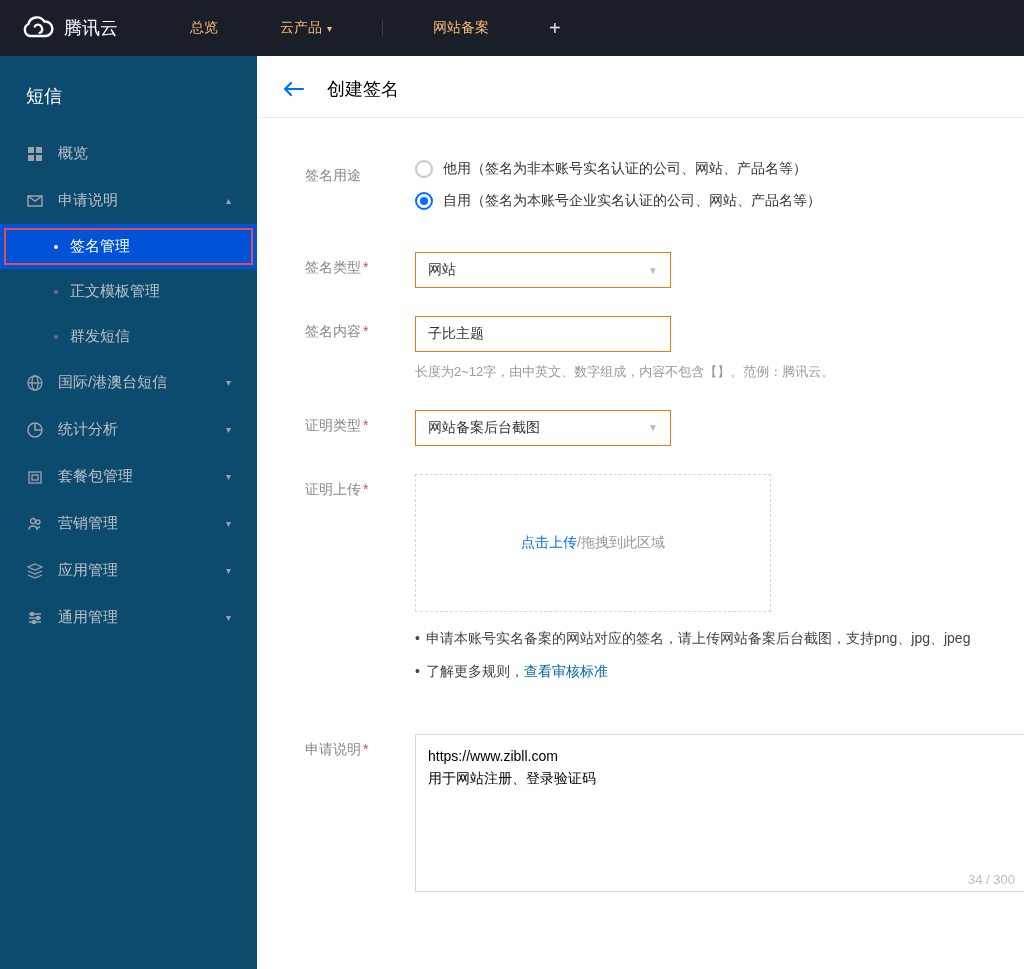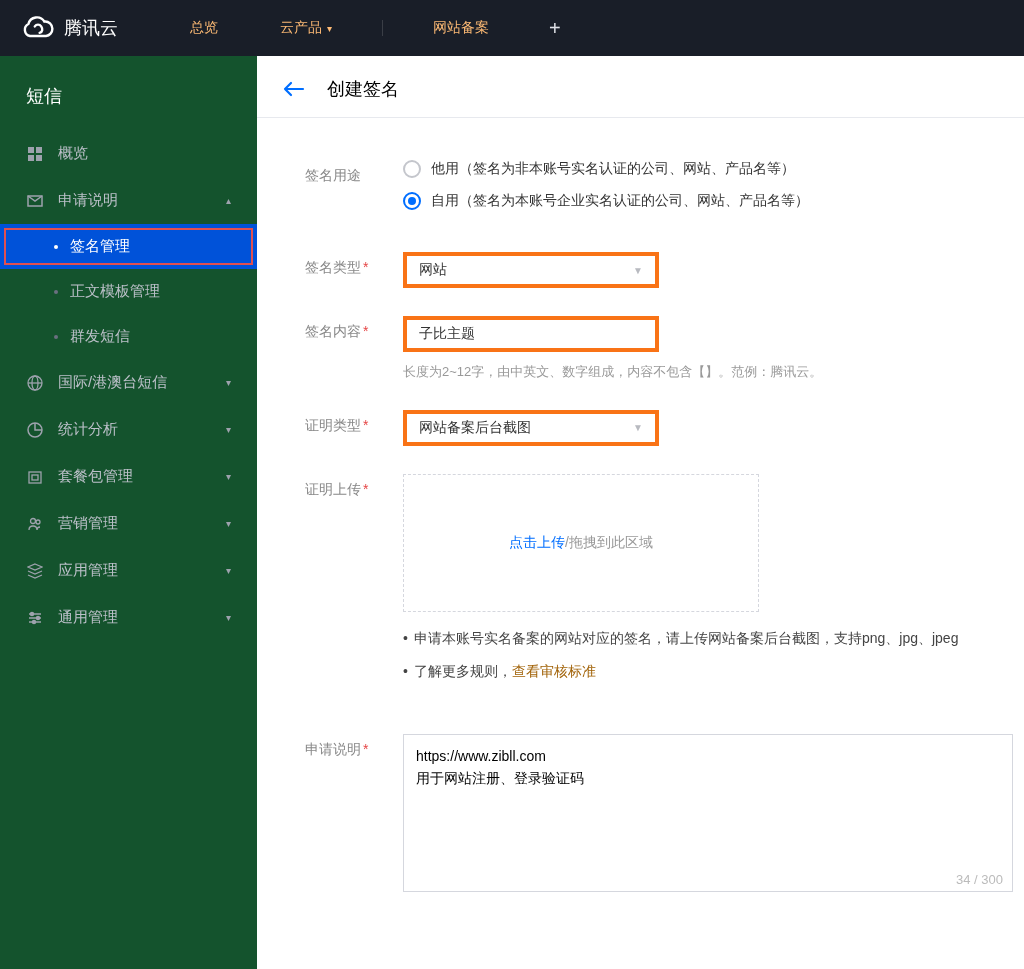--- a/index.html
+++ b/index.html
@@ -27,21 +27,21 @@
     .logo-text { color: #fff; font-size: 18px; font-weight: 500; }
     .topnav-item { color: #fdba74; font-size: 14px; padding: 0 18px; cursor: pointer; display: flex; align-items: center; gap: 5px; }
     .topnav-divider { width: 1px; height: 16px; background: #3a3e46; margin: 0 6px; }
     .plus-btn { color: #e0e2e8; font-size: 20px; padding: 0 16px; cursor: pointer; font-weight: 300; }
     .chev { font-size: 10px; }
     
     .layout { display: flex; height: calc(100% - 56px); }
     
     .sidebar {
       width: 257px;
-      background: #14532d;
+      background: #0c4a6e;
       color: #c4c7cf;
       display: flex;
       flex-direction: column;
       overflow-y: auto;
     }
     .side-title { color: #fff; font-size: 18px; font-weight: 500; padding: 28px 26px 22px; }
     .side-item {
       display: flex; align-items: center;
       padding: 14px 26px;
       cursor: pointer;
@@ -61,47 +61,47 @@
     .main { flex: 1; display: flex; flex-direction: column; background: #fff; overflow-y: auto; justify-content: center; }
     .mainhead {
       height: 58px; display: flex; align-items: center; gap: 22px;
       padding: 0 24px;
       border-bottom: 1px solid #e7e9ee;
       background: #fff;
     }
     .back-arrow { color: #006eff; cursor: pointer; display: inline-flex; }
     .page-title { font-size: 18px; font-weight: 500; color: #000; }
     .form-wrap { padding: 42px 48px; }
-    .form-row { display: flex; align-items: flex-start; margin-bottom: 28px; }
+    .form-row { display: flex; align-items: flex-start; margin-bottom: 28px; gap: 12px; }
     .form-label { width: 98px; color: #888; font-size: 14px; flex-shrink: 0; padding-top: 7px; }
     .req::after { content: "*"; color: #e54545; margin-left: 2px; }
     .form-control { flex: 1; min-width: 0; }
     .radio-line { display: flex; align-items: center; gap: 10px; margin-bottom: 14px; cursor: pointer; }
     .radio { width: 18px; height: 18px; border-radius: 50%; border: 2px solid #c4c6cc; display: inline-flex; align-items: center; justify-content: center; flex-shrink: 0; }
     .radio.on { border-color: #006eff; }
     .radio.on::after { content: ""; width: 8px; height: 8px; background: #006eff; border-radius: 50%; }
     .radio-text { color: #333; }
     .select-box, .text-input {
-      border: 4px solid #f97316; height: 36px; padding: 0 12px;
+      border: 1px solid #f97316; height: 36px; padding: 0 12px;
       display: flex; align-items: center; background: #fff; width: 256px;
       justify-content: space-between; cursor: pointer; color: #333;
     }
     .text-input { cursor: text; font: inherit; outline: none; }
     .select-caret { color: #b8bac0; font-size: 10px; }
     .hint { color: #999; font-size: 13px; margin-top: 10px; line-height: 1.5; }
     .upload-box {
       border: 1px dashed #d5d7de; width: 356px; height: 138px;
       display: flex; align-items: center; justify-content: center;
       cursor: pointer; color: #999;
     }
     .upload-link { color: #006eff; }
     .bullets { margin-top: 16px; }
     .bullet { display: flex; gap: 6px; margin-bottom: 12px; color: #444; line-height: 1.5; }
     .bullet::before { content: "•"; color: #444; flex-shrink: 0; }
-    .link { color: #a16207; cursor: pointer; }
+    .link { color: #0369a1; cursor: pointer; }
     .textarea-wrap { position: relative; width: 610px; }
     .textarea { width: 100%; border: 1px solid #d5d7de; padding: 10px 12px; font: inherit; resize: none; height: 158px; outline: none; line-height: 1.6; }
     .counter { position: absolute; right: 10px; bottom: 8px; color: #bbb; font-size: 13px; }
   </style>
 </head>
 <body>
 
 <div class="topbar">
   <div class="logo-wrap">
     <svg class="logo-icon" viewBox="0 0 40 32">

